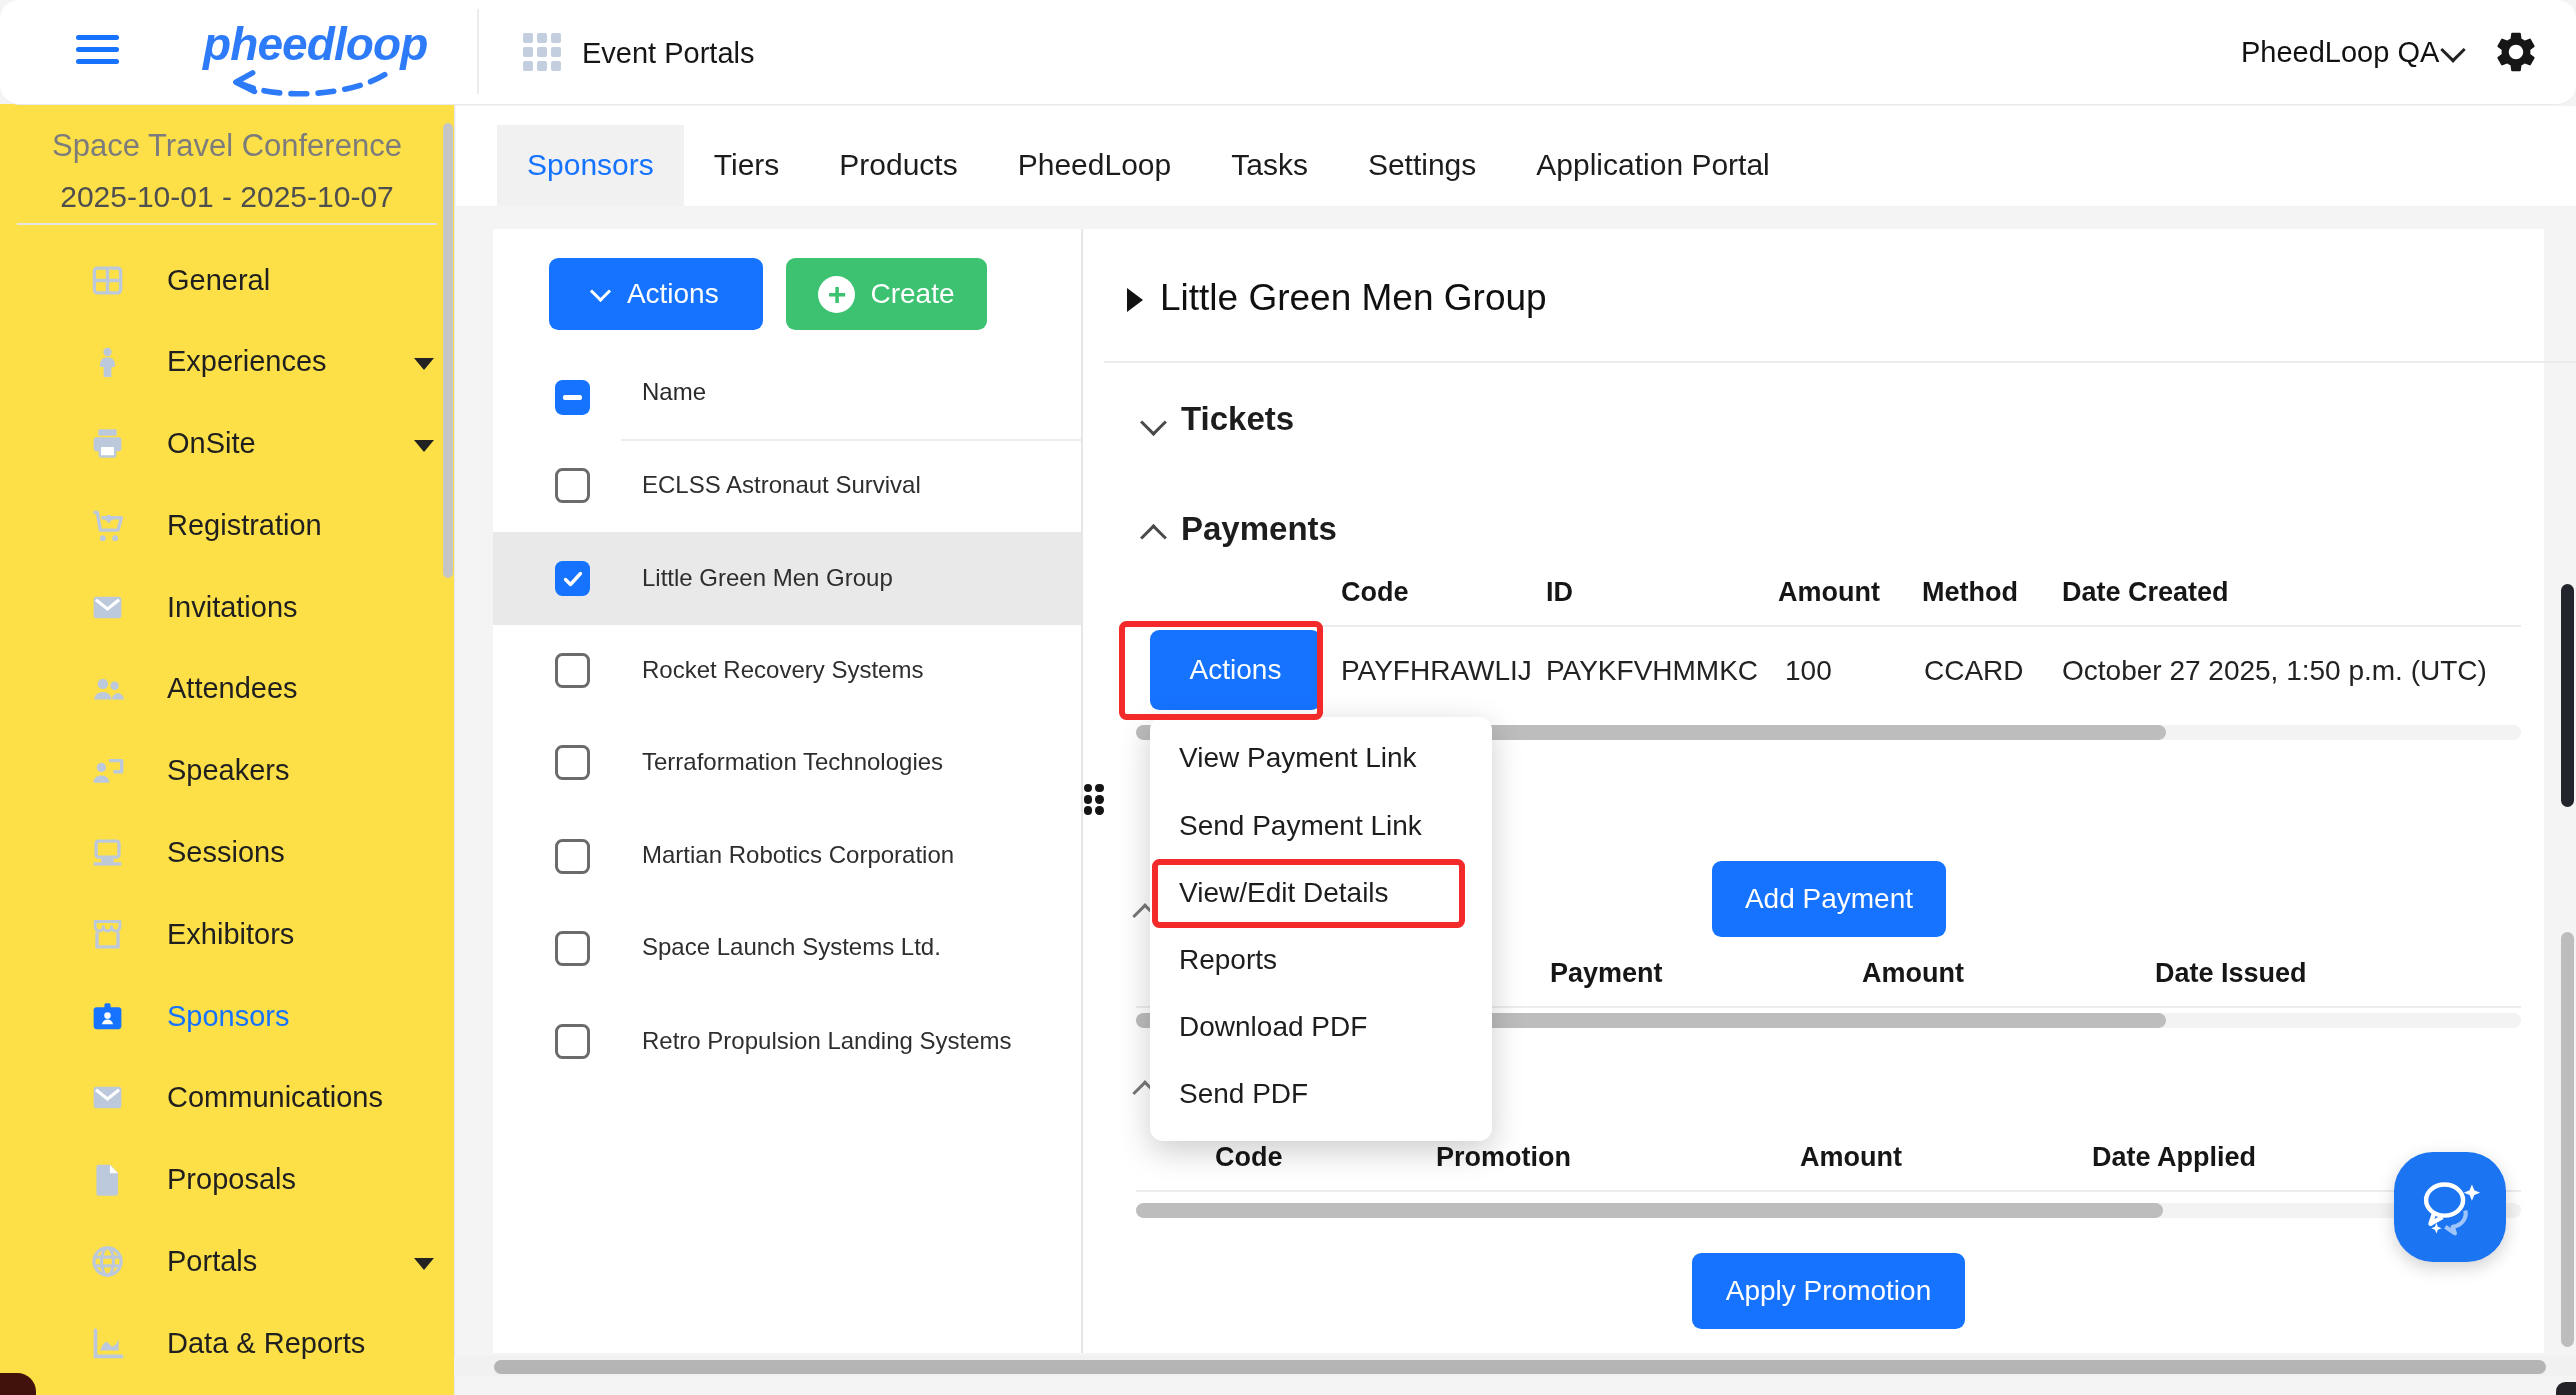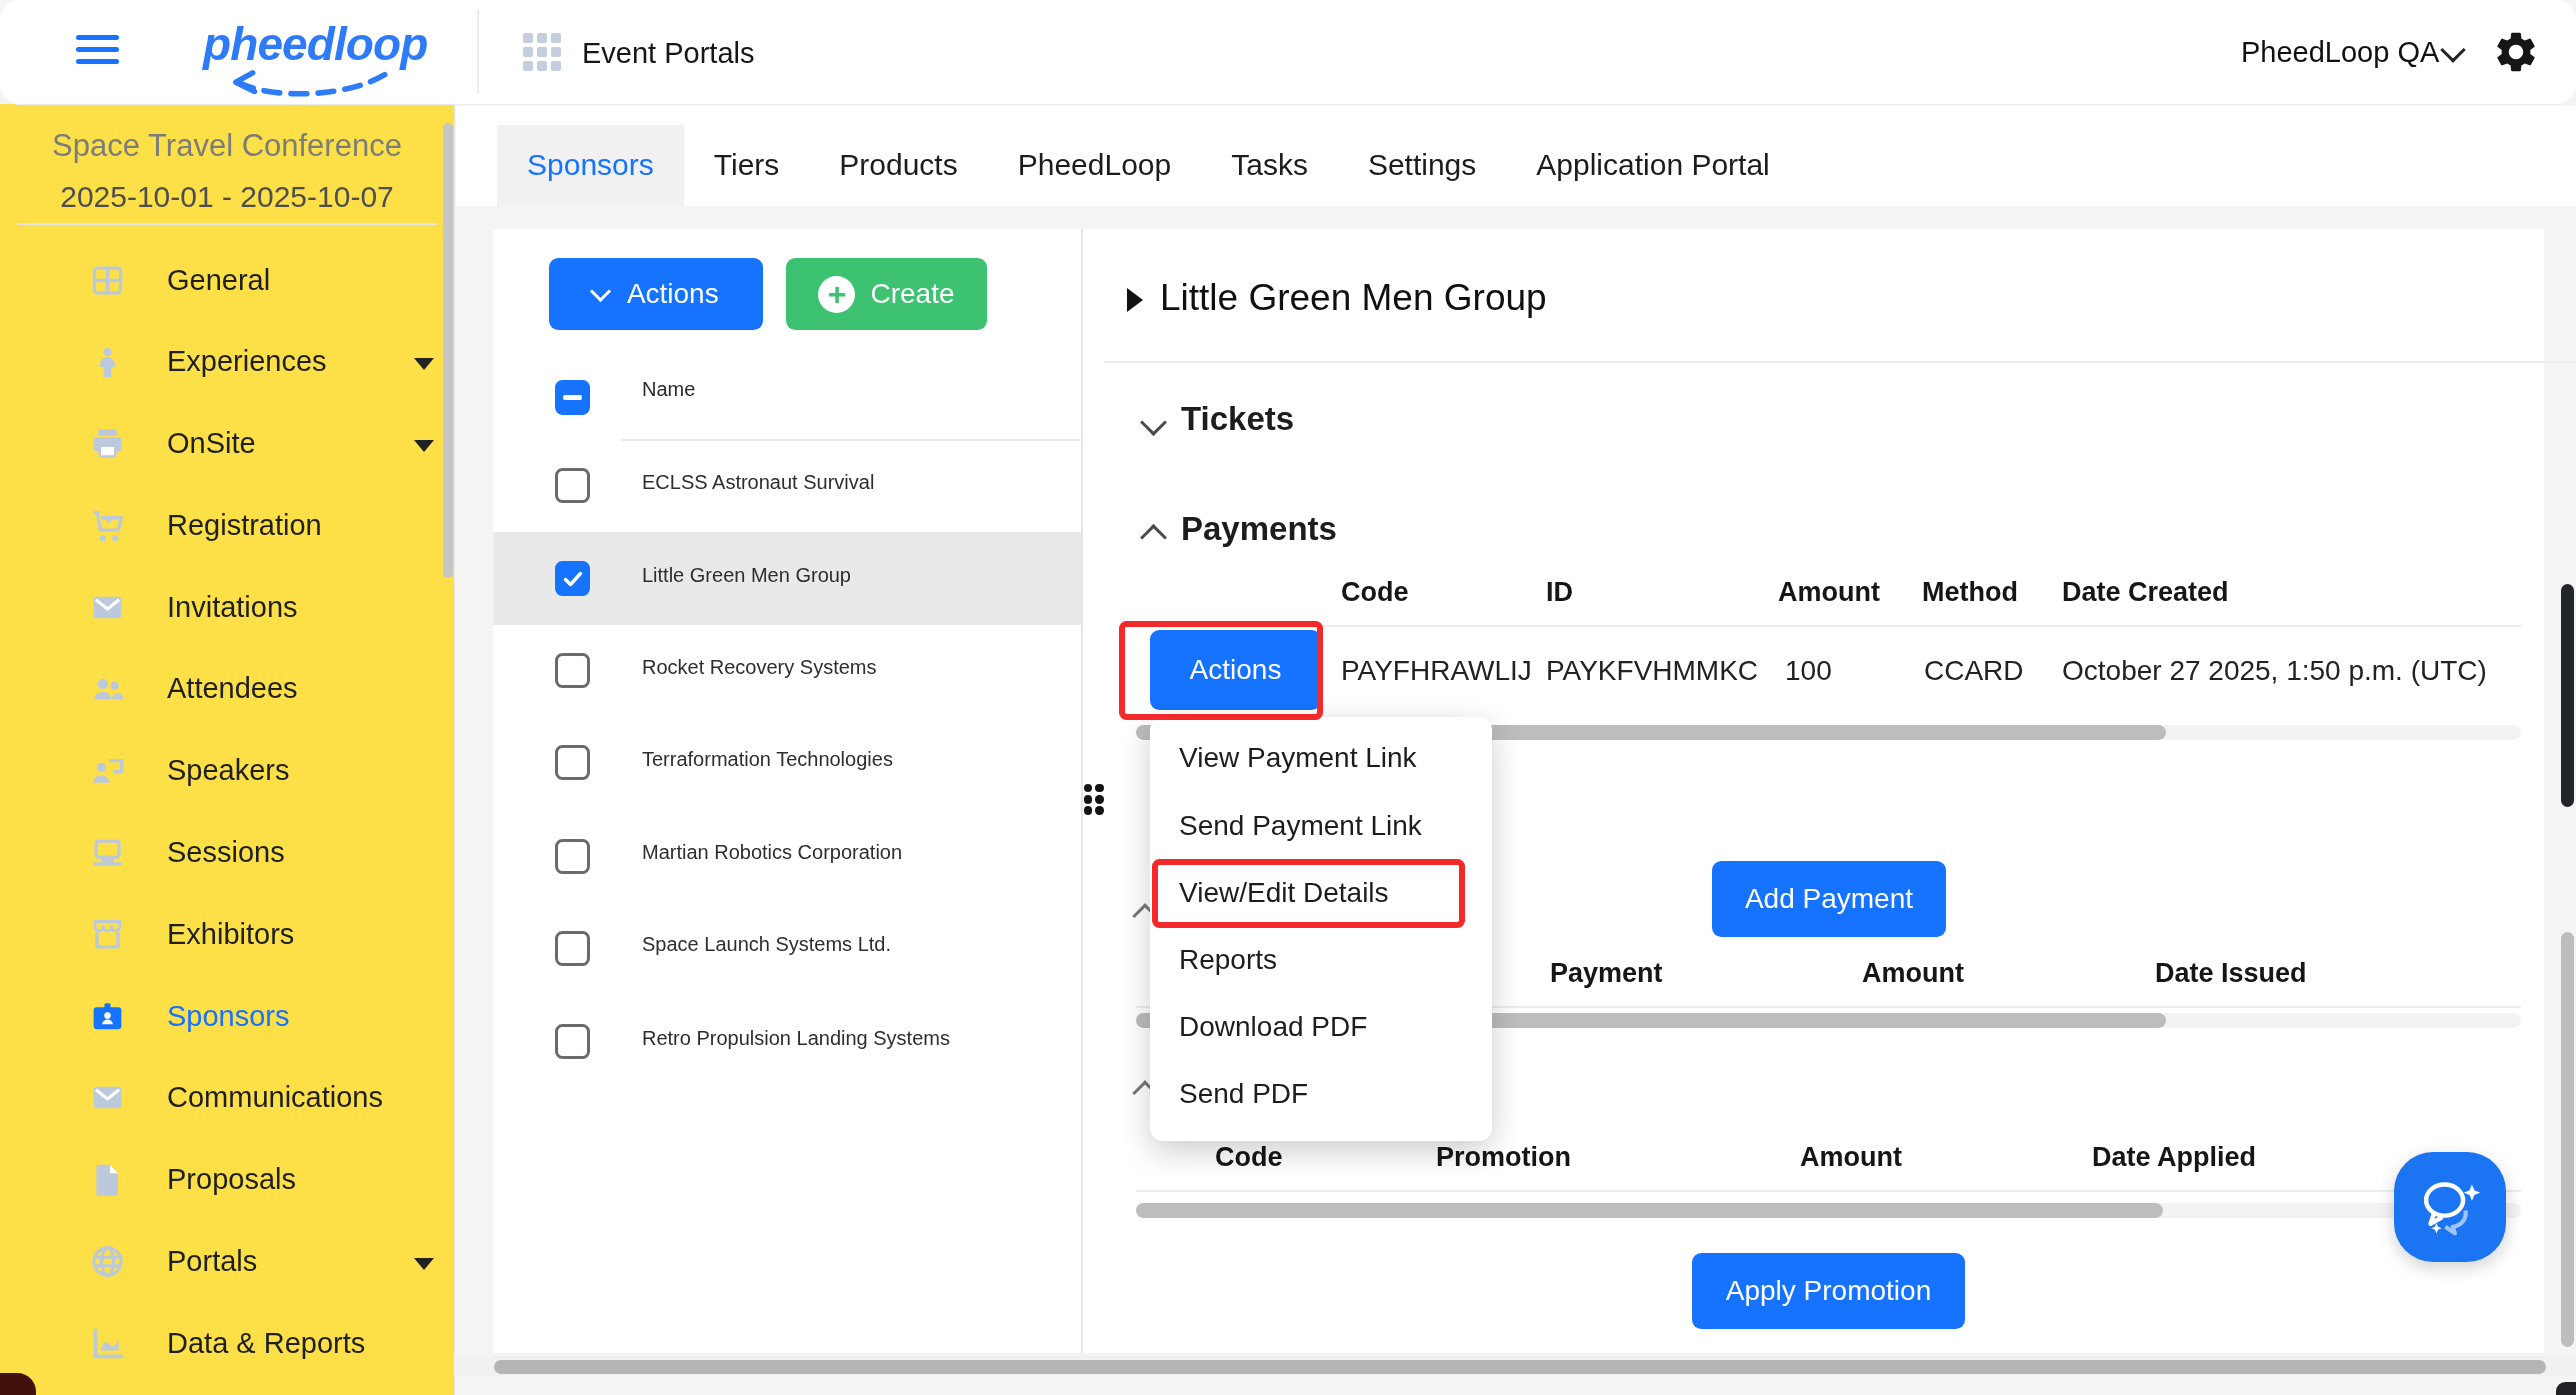--- a/index.html
+++ b/index.html
@@ -44,21 +44,21 @@
   .btn{position:absolute;display:flex;align-items:center;justify-content:center;color:#fff;font-size:28px;border-radius:9.3px;cursor:pointer;box-sizing:border-box;}
   #actions-main{left:56px;top:29px;width:214px;height:72px;background:#1673ff;gap:18.6px;}
   #create-btn{left:293px;top:29px;width:201px;height:72px;background:#3cc270;gap:15px;}
   .chev-white{width:12px;height:12px;border-right:3.3px solid #fff;border-bottom:3.3px solid #fff;transform:rotate(45deg);margin-top:-5.6px;}
   .plus-circle{width:37px;height:37px;background:#fff;border-radius:50%;color:#3cc270;font-size:32px;font-weight:bold;display:flex;align-items:center;justify-content:center;line-height:0;}
   .cb{position:absolute;left:62px;width:35px;height:35px;border-radius:7.4px;box-sizing:border-box;cursor:pointer;}
   .cb.empty{background:#fff;border:3.7px solid #6b6b6b;}
   .cb.checked,.cb.dash{background:#1673ff;display:flex;align-items:center;justify-content:center;}
   .cb .dashbar{width:18.6px;height:4.6px;background:#fff;border-radius:1.9px;}
   .cb svg{width:24px;height:24px;}
-  .list-label{position:absolute;left:149px;font-size:20px;color:#2e2e2e;white-space:nowrap;}
+  .list-label{position:absolute;left:149px;font-size:24px;color:#2e2e2e;white-space:nowrap;}
   #name-divider{position:absolute;left:128px;top:210px;width:460px;height:1.9px;background:#ececec;}
   #row-highlight{position:absolute;left:0;top:303px;width:588px;height:93px;background:#e9e9e9;}
   
   .tri-right{position:absolute;left:634px;top:59px;width:0;height:0;border-top:12px solid transparent;border-bottom:12px solid transparent;border-left:16.7px solid #111;}
   #detail-heading{position:absolute;left:667px;top:48px;font-size:37px;color:#101010;}
   #heading-rule{position:absolute;left:611px;top:132px;width:1911px;height:1.9px;background:#ececec;}
   .sec-chev{position:absolute;width:16px;height:16px;border-right:3.3px solid #4a4a4a;border-bottom:3.3px solid #4a4a4a;}
   .sec-label{position:absolute;font-size:33px;font-weight:bold;color:#1d1d1d;}
   .th{position:absolute;font-size:27px;font-weight:bold;color:#161616;white-space:nowrap;}
   .td{position:absolute;font-size:28px;color:#222;white-space:nowrap;}

